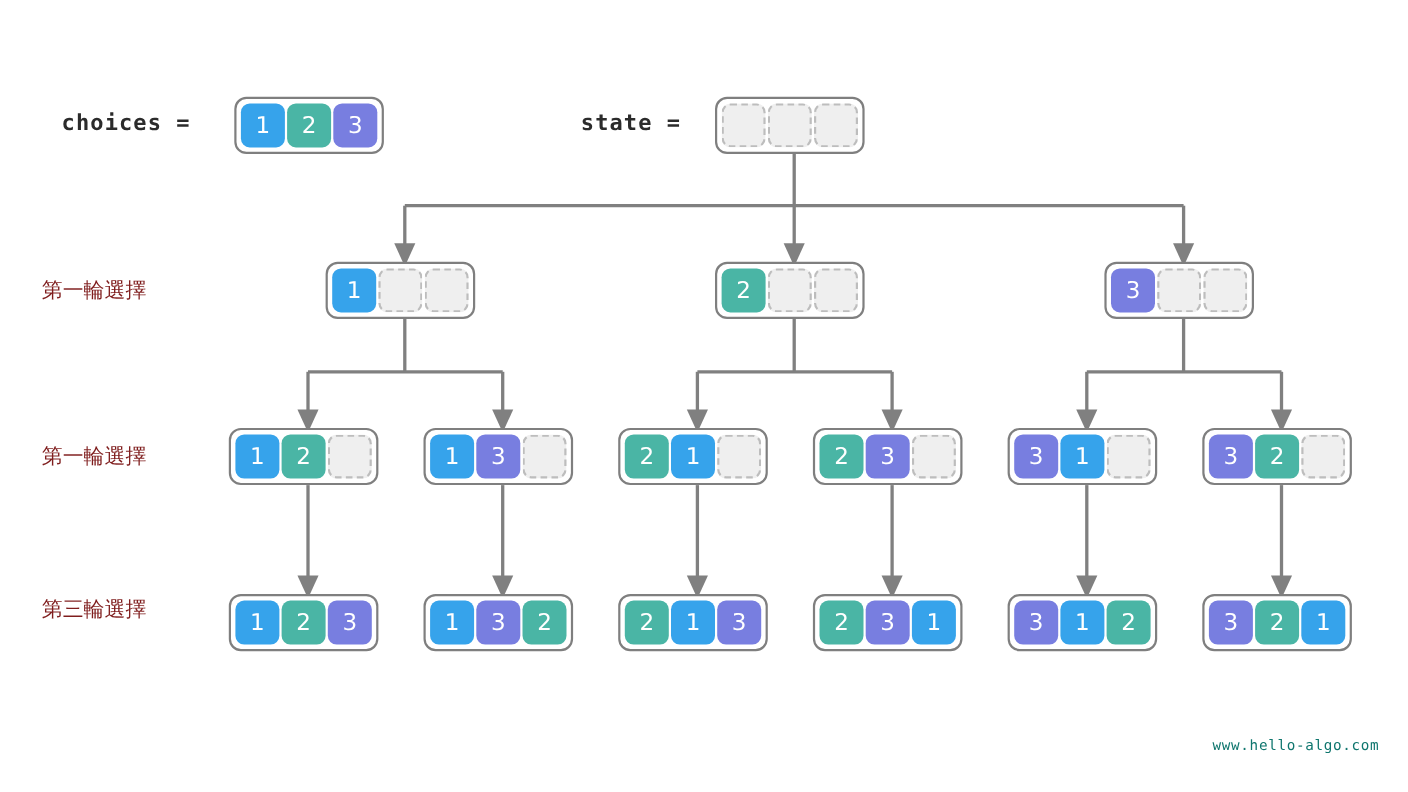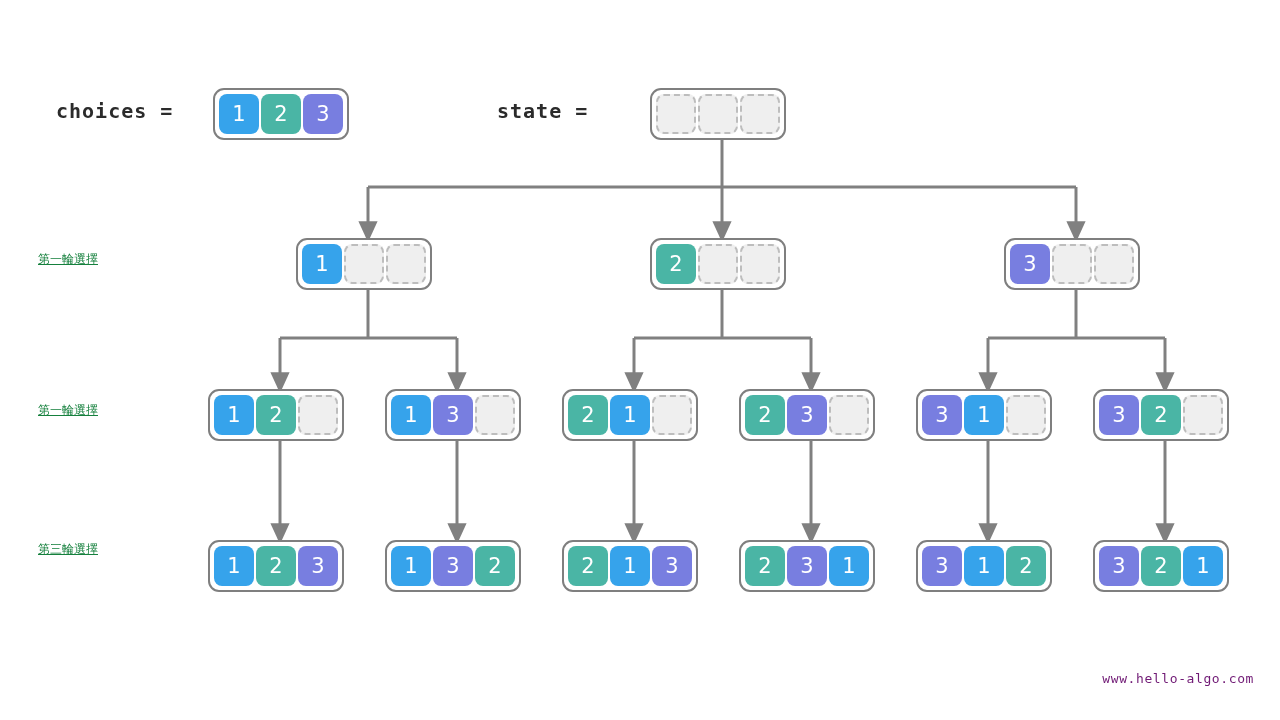--- a/index.html
+++ b/index.html
@@ -38,31 +38,30 @@
     position: absolute;
     font-family: "DejaVu Sans Mono", "Liberation Mono", monospace;
     font-weight: bold;
     font-size: 20px;
     color: #2b2b2b;
     letter-spacing: 1px;
     white-space: nowrap;
     z-index: 3;
   }
   #choices-label { left: 56px;  top: 99px; }
-  #state-label   { left: 497px; top: 99px; }
+  #state-label   { left: 528px; top: 99px; }
 
   
   .row-caption {
     position: absolute;
     font-family: "DejaVu Sans", "Liberation Sans", sans-serif;
-    font-size: 12px;
-    color: #15803d;
+    font-size: 19px;
+    color: #7f1d1d;
     white-space: nowrap;
     z-index: 3;
-    text-decoration: underline;
   }
   #caption-r1 { left: 38px; top: 251px; }
   #caption-r2 { left: 38px; top: 402px; }
   #caption-r3 { left: 38px; top: 541px; }
 
   
   .node {
     position: absolute;
     box-sizing: border-box;
     display: flex;
@@ -96,21 +95,21 @@
     color: transparent;
   }
 
   
   #watermark {
     position: absolute;
     right: 26px;
     top: 671px;
     font-family: "DejaVu Sans Mono", "Liberation Mono", monospace;
     font-size: 13px;
-    color: #701a75;
+    color: #0f766e;
     letter-spacing: 0.6px;
     z-index: 3;
   }
 </style>
 </head>
 <body>
 
 <div id="canvas">
 
   <svg id="edges" viewBox="0 0 1280 720" width="1280" height="720" xmlns="http://www.w3.org/2000/svg" aria-hidden="true">

